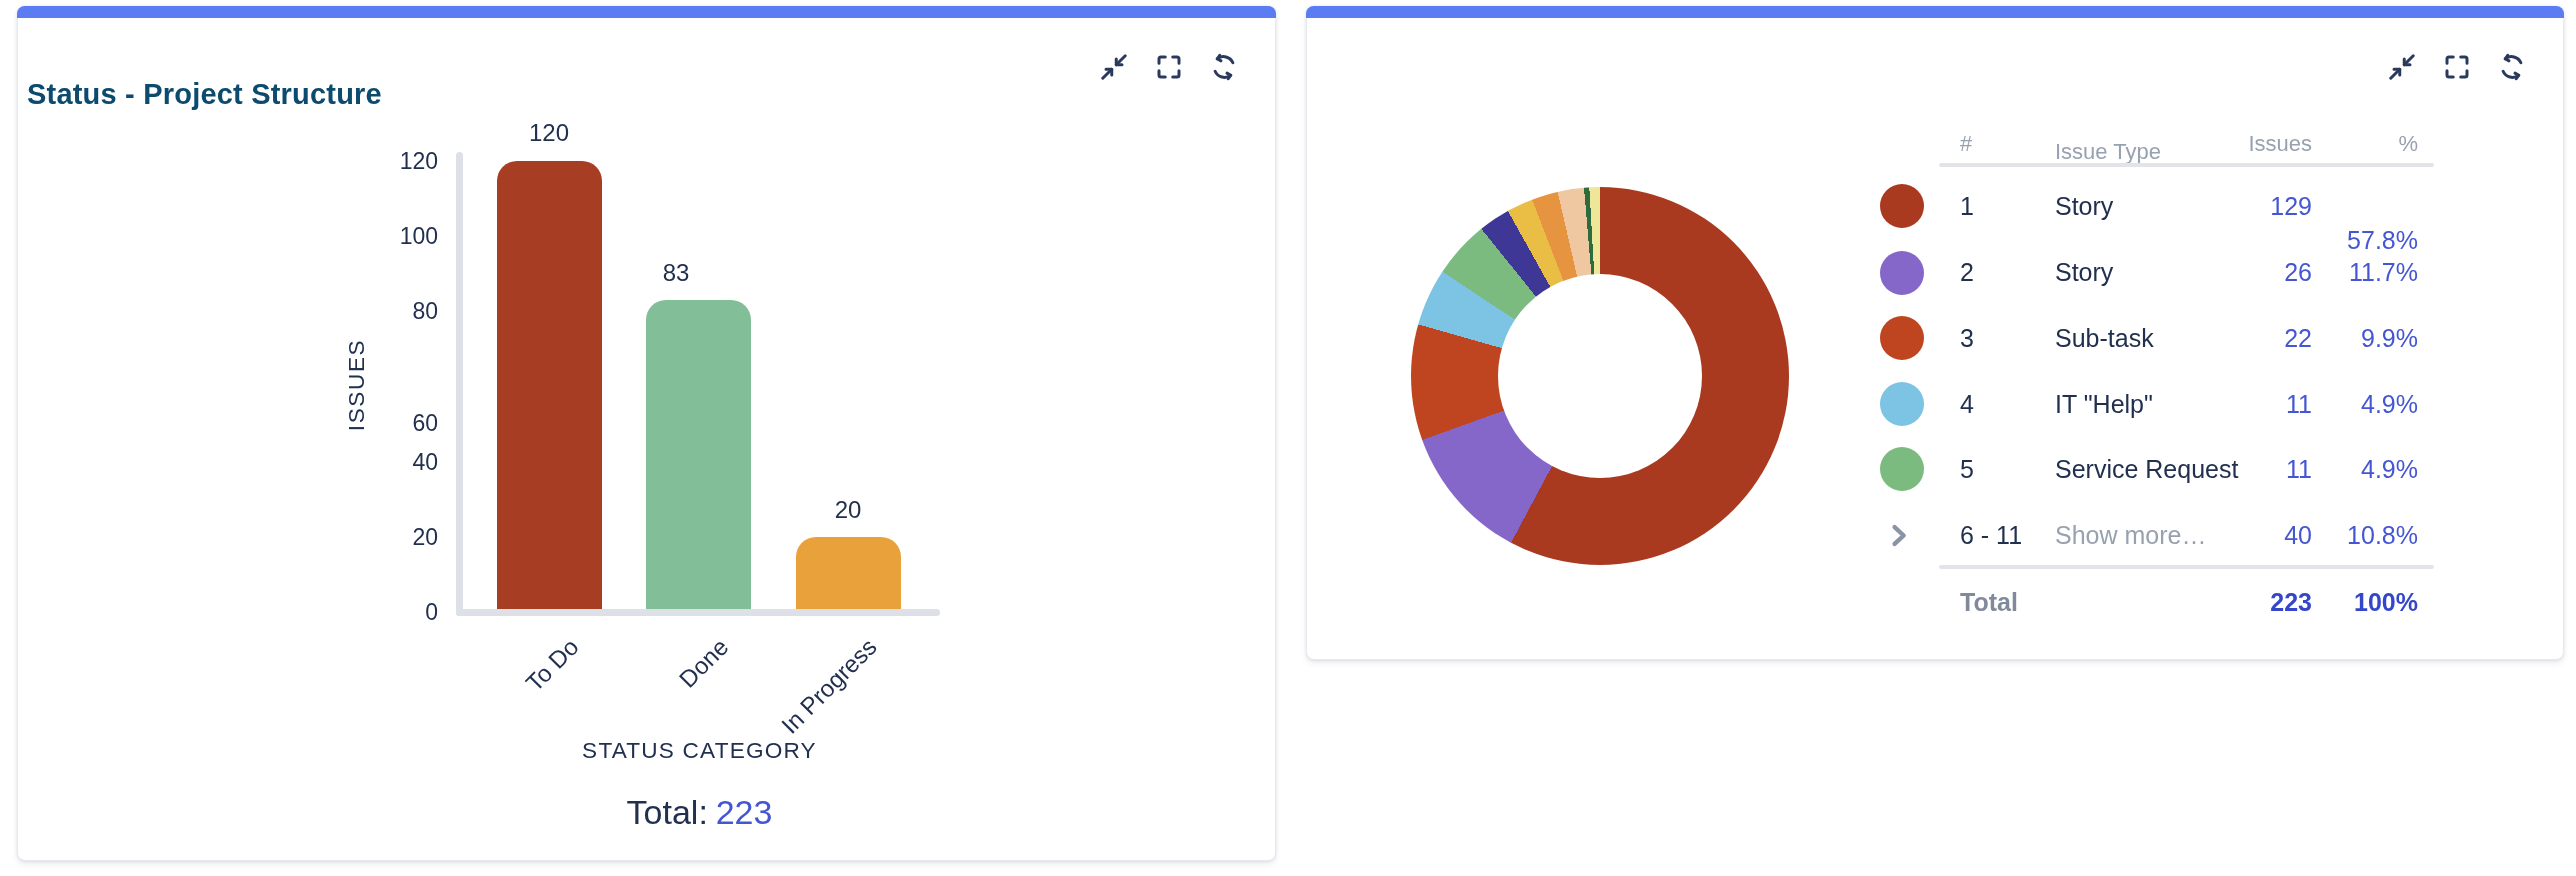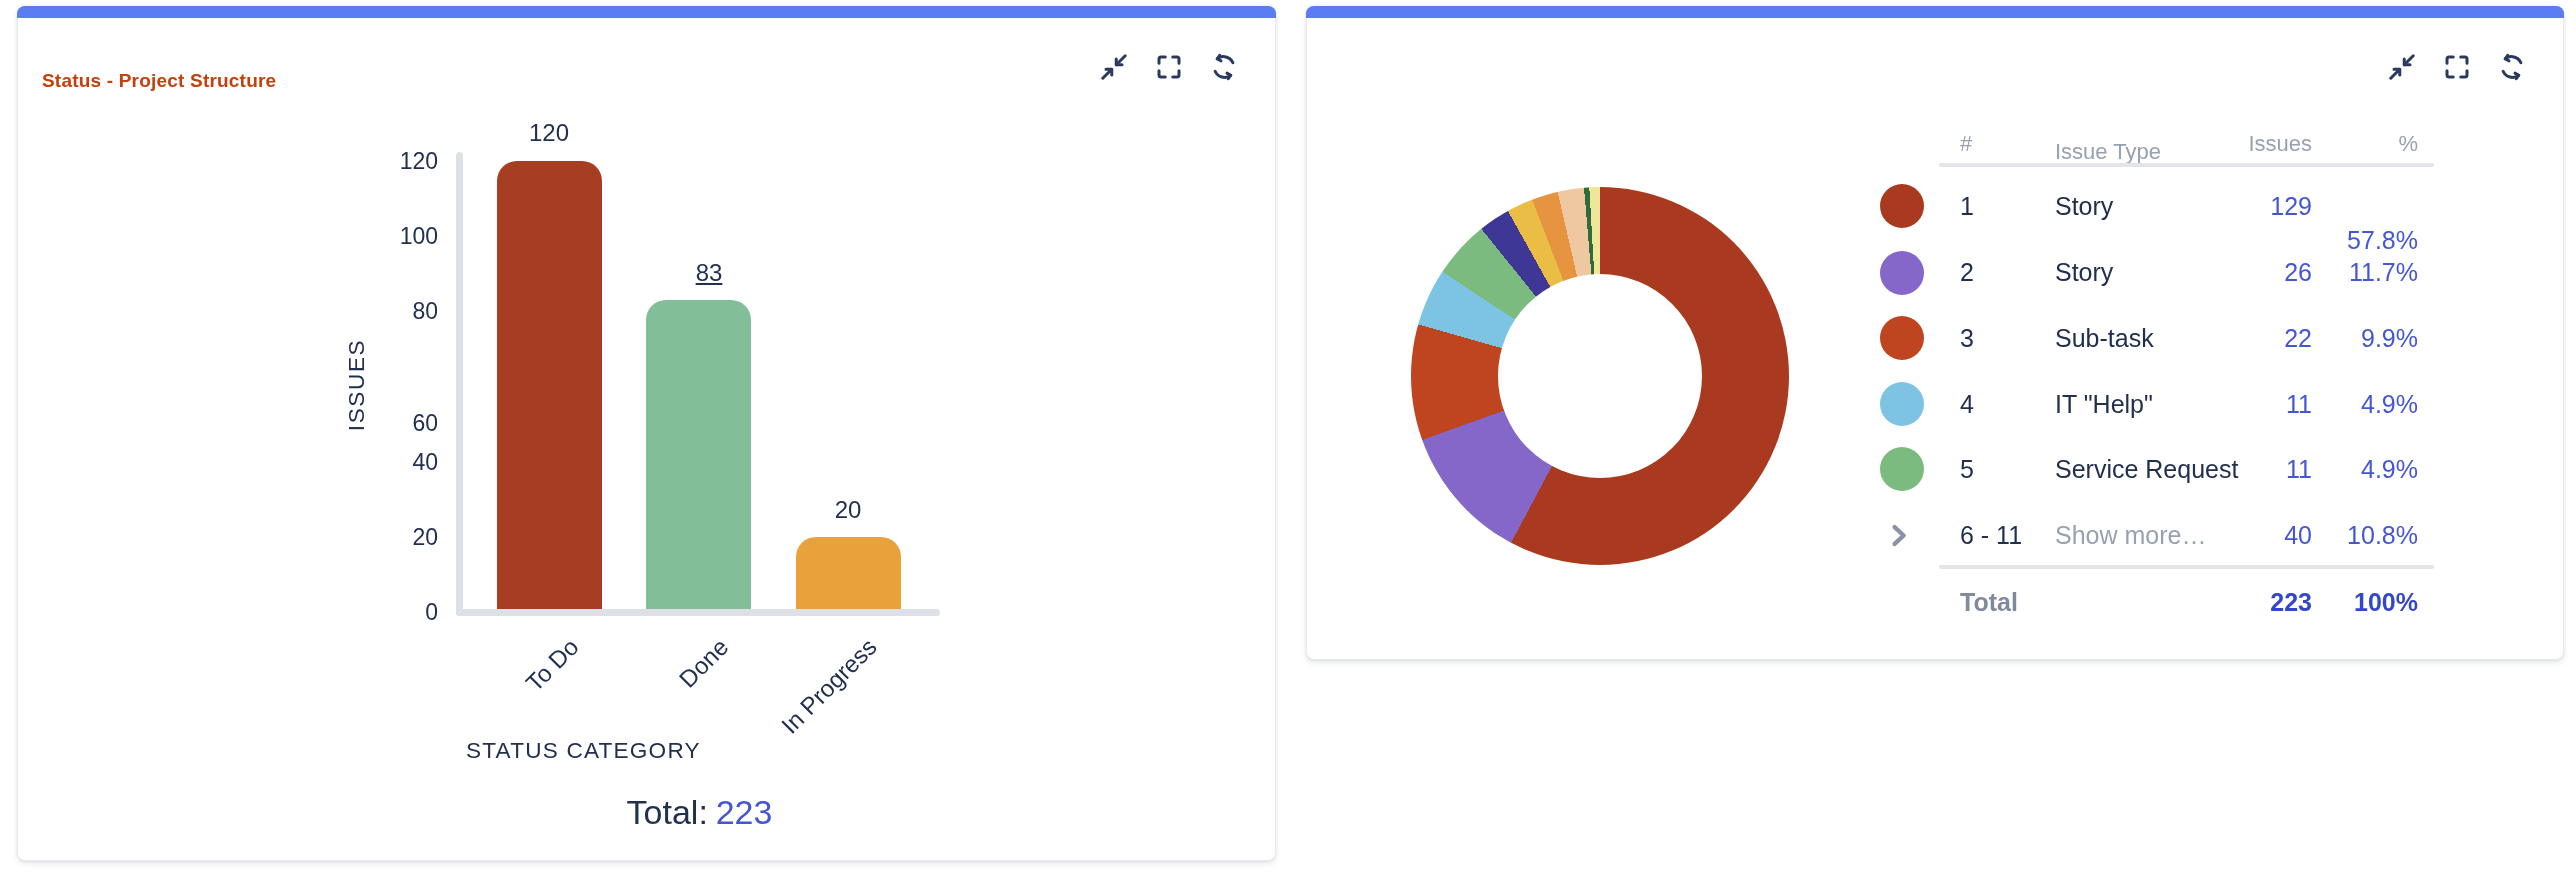--- a/index.html
+++ b/index.html
@@ -14,22 +14,22 @@
     border:0.8px solid #e7e9ee;border-radius:7.8px;
     box-shadow:0 0.8px 3.1px rgba(9,30,66,.10), 0 3.1px 7.8px rgba(9,30,66,.06);
   }
   #status-panel{left:17px;top:6.2px;width:1257px;height:853px;}
   #issue-types-panel{left:1306px;top:6.2px;width:1256px;height:652px;}
   .accent-bar{
     position:absolute;top:-0.8px;left:-0.8px;right:-0.8px;height:11.7px;
     border-radius:7.8px 7.8px 0 0;
   }
   .panel-title{
-    position:absolute;left:24px;top:47px;
-    font-size:19px;font-weight:600;color:#c2410c;letter-spacing:0.2px;
+    position:absolute;left:9px;top:47px;
+    font-size:29px;font-weight:600;color:#0c4a6e;letter-spacing:0.2px;
     white-space:nowrap;
   }
   .panel-icons{
     position:absolute;top:45px;right:36px;
     display:flex;gap:25px;color:#2a3a5c;align-items:center;
   }
   .panel-icons .icon-btn{width:30px;height:30px;cursor:pointer;}
   .panel-icons svg{width:30px;height:30px;display:block;}
 
   
@@ -47,21 +47,21 @@
   .xcat{
     position:absolute;font-size:24px;color:#223050;white-space:nowrap;
     transform:rotate(-45deg);transform-origin:top right;text-align:right;
   }
   .y-axis-title{
     position:absolute;left:339px;top:378px;
     transform:translate(-50%,-50%) rotate(-90deg);
     font-size:22.6px;font-weight:500;letter-spacing:1.6px;color:#223050;
   }
   .x-axis-title{
-    position:absolute;left:448px;top:731px;width:467px;
+    position:absolute;left:448px;top:731px;width:467px;text-align:center;
     font-size:22.6px;font-weight:500;letter-spacing:1.2px;color:#223050;
   }
   .chart-total{
     position:absolute;left:448px;top:786px;width:467px;text-align:center;
     font-size:34px;color:#223050;
   }
   .chart-total .total-value{color:#4456d2;margin-left:7.8px;cursor:pointer;}
 
   
   .donut{
@@ -130,21 +130,21 @@
       <div class="ytick" style="top: 514px;">20</div>
       <div class="ytick" style="top: 439px;">40</div>
       <div class="ytick" style="top: 363px; margin-top: 37px;">60</div>
       <div class="ytick" style="top: 288px;">80</div>
       <div class="ytick" style="top: 213px;">100</div>
       <div class="ytick" style="top: 138px;">120</div>
       <div class="bar" style="left: 479px; top: 154px; width: 105px; height: 451px; background: rgb(167, 61, 34);"></div>
       <div class="bar-value" style="left: 465px; top: 110px;">120</div>
       <div class="xcat" style="right: 710px; top: 626px;">To Do</div>
       <div class="bar" style="left: 628px; top: 293px; width: 105px; height: 312px; background: rgb(130, 191, 152);"></div>
-      <div class="bar-value" style="left: 625px; top: 250px; text-decoration: underline;">83</div>
+      <div class="bar-value" style="left: 592px; top: 250px;">83</div>
       <div class="xcat" style="right: 561px; top: 626px;">Done</div>
       <div class="bar" style="left: 778px; top: 530px; width: 105px; height: 75px; background: rgb(233, 162, 59);"></div>
       <div class="bar-value" style="left: 764px; top: 487px;">20</div>
       <div class="xcat" style="right: 412px; top: 626px;">In Progress</div>
       <div class="axis-line" style="left: 438px; top: 145px; width: 7px; height: 464px;"></div>
       <div class="axis-line" style="left: 438px; top: 602px; width: 484px; height: 7px;"></div>
     </div>
 
   <div class="y-axis-title">ISSUES</div>
   <div class="x-axis-title">STATUS CATEGORY</div>

